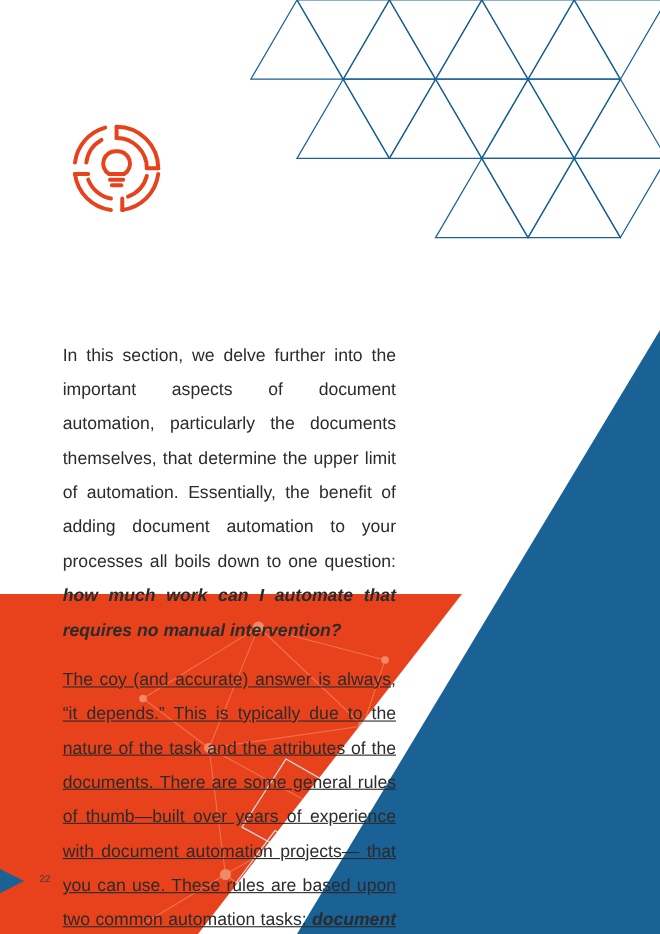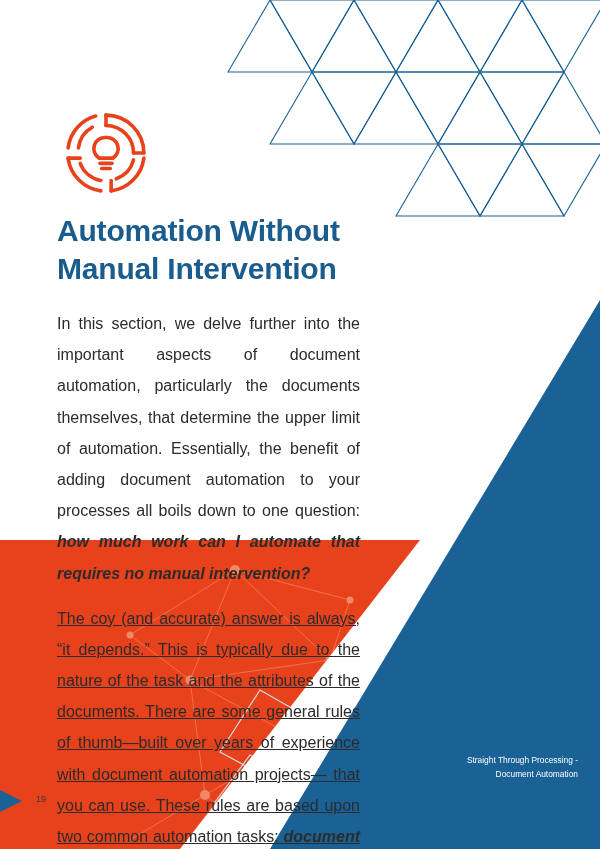--- a/index.html
+++ b/index.html
@@ -205,37 +205,29 @@
       <line x1="94" y1="50" x2="82" y2="50"></line>
       <line x1="6" y1="56" x2="20" y2="56"></line>
       <line x1="56" y1="94" x2="56" y2="82"></line>
 
       <path d="M50 32 A13 13 0 0 1 58 56 L42 56 A13 13 0 0 1 50 32"></path>
       <line x1="43" y1="62" x2="57" y2="62"></line>
       <line x1="45" y1="68" x2="55" y2="68"></line>
     </g>
   </svg>
 
-  <div class="title">
-    <span class="line">Automation Without</span>
-    <span class="line">Manual Intervention</span>
-  </div>
 
   <div class="body-copy">
     <p>
       <span>In this section, we delve further into the important aspects of document automation, particularly the documents themselves, that determine the upper limit of automation. Essentially, the benefit of adding document automation to your processes all boils down to one question: </span><span class="em">how much work can I automate that requires no manual intervention?</span>
     </p>
     <p>
       <span>The coy (and accurate) answer is always, “it depends.” This is typically due to the nature of the task and the attributes of the documents. There are some general rules of thumb—built over years of experience with document automation projects— that you can use. These rules are based upon two common automation tasks: </span><span class="em">document classification</span><span> and </span><span class="em">data  extraction.</span>
     </p>
   </div>
 
-  <div class="footer-note">
-    <span>Straight Through Processing -</span>
-    <span>Document Automation</span>
-  </div>
 
   <svg class="page-num-arrow" viewBox="0 0 30 30">
     <polygon points="0,4 22,15 0,26" fill="#1A6196"></polygon>
   </svg>
-  <div class="page-num">19</div>
+  <div class="page-num">22</div>
 
 </div>
 
 </body></html>

